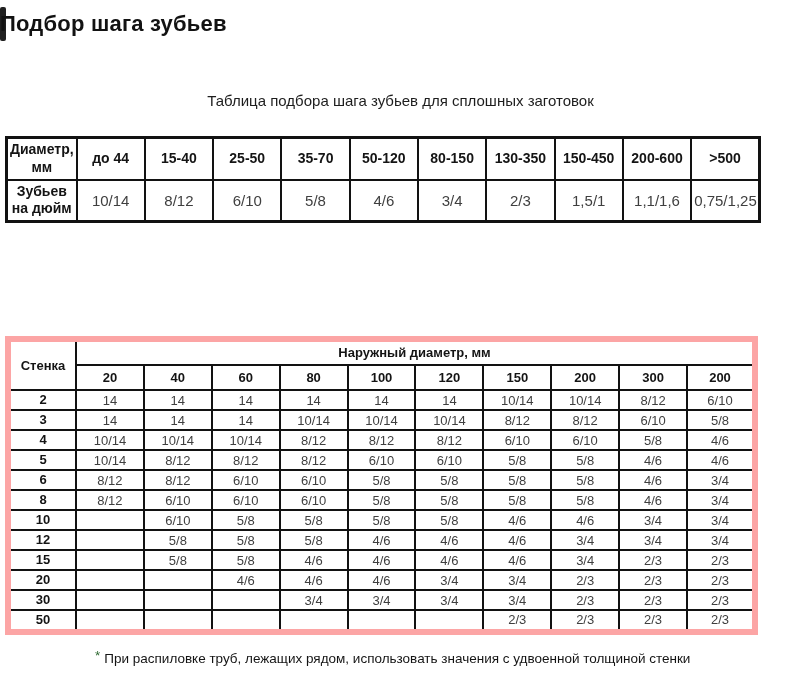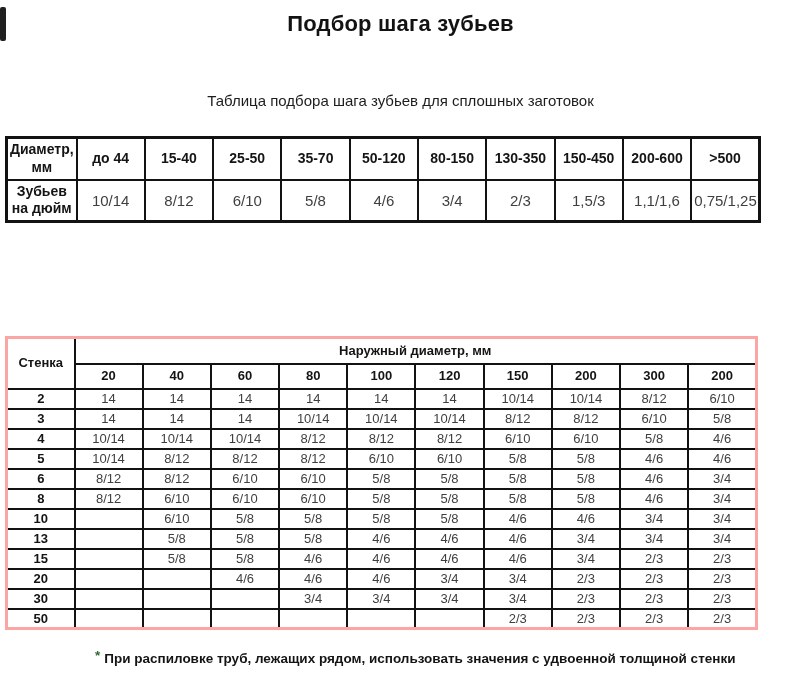--- a/index.html
+++ b/index.html
@@ -4,51 +4,51 @@
 <style>
   html,body{margin:0;padding:0}
   body{
     width:801px;height:694px;background:#ffffff;
     font-family:"Liberation Sans",sans-serif;color:#141414;
     position:relative;overflow:hidden;
   }
   .page{position:absolute;left:0;top:0;width:801px;height:694px;background:#fff}
   .artifact{position:absolute;left:0;top:7px;width:6px;height:34px;background:#202020;border-radius:2px}
   .title{
-    position:absolute;top:11px;left:0;width:100%;text-align:center;
+    position:absolute;top:11px;left:0;width:100%;
     font-size:22px;font-weight:bold;color:#121212;letter-spacing:.2px;
   }
   .caption{
     position:absolute;left:0;width:100%;text-align:center;
     font-size:15px;font-weight:normal;color:#1d1d1d;
   }
   .caption.c1{top:92px}
   .caption.c2{top:297px}
   table{
     border-collapse:collapse;table-layout:fixed;position:absolute;background:#fff;padding-left:36px;
   }
   .t1{left:5px;top:136px;width:756px;border:3px solid #121212}
-  .t2{left:5px;top:336px;width:753px;border:3px solid #fca5a5}
+  .t2{left:5px;top:336px;width:753px;border:6px solid #fca5a5}
   th,td{
     border:2px solid #121212;text-align:center;vertical-align:middle;
     padding:1px 2px;overflow:hidden;
   }
   .t1 tr{height:42px}
   .t1 th{font-size:14px;font-weight:bold;color:#141414;line-height:1.25}
   .t1 td{font-size:15px;font-weight:normal;color:#3f3f3f}
   .t2 th{font-size:13px;font-weight:bold;color:#141414;line-height:1.2}
   .t2 td{font-size:13px;font-weight:normal;color:#3f3f3f}
   .t2 tr.group-row{height:26px}
   .t2 tr.cols-row{height:25px}
   .t2 tbody tr{height:20px}
   col.label-col1{width:70px}
   col.label-col2{width:68px}
   .footnote{
     position:absolute;left:95px;top:651px;
-    font-size:13.5px;font-weight:bold;color:#141414;white-space:nowrap;
+    font-size:13.5px;font-weight:normal;color:#141414;white-space:nowrap;
   }
   .footnote .star{color:#2f6b33;margin-right:4px;position:relative;top:-3px}
 </style>
 </head>
 <body>
 
 <div class="page">
   <div class="artifact"></div>
 
   <div class="title">Подбор шага зубьев</div>
@@ -85,21 +85,21 @@
         </tr>
         <tr>
           <th>Зубьев на дюйм</th>
           <td>10/14</td>
           <td>8/12</td>
           <td>6/10</td>
           <td>5/8</td>
           <td>4/6</td>
           <td>3/4</td>
           <td>2/3</td>
-          <td>1,5/3</td>
+          <td>1,5/1</td>
           <td>1,1/1,6</td>
           <td>0,75/1,25</td>
         </tr>
       </tbody>
   </table>
 
 
   <table class="t2">
     <colgroup>
         <col class="label-col2">
@@ -218,21 +218,21 @@
           <td>5/8</td>
           <td>5/8</td>
           <td>5/8</td>
           <td>5/8</td>
           <td>4/6</td>
           <td>4/6</td>
           <td>3/4</td>
           <td>3/4</td>
         </tr>
         <tr>
-          <th>13</th>
+          <th>12</th>
           <td></td>
           <td>5/8</td>
           <td>5/8</td>
           <td>5/8</td>
           <td>4/6</td>
           <td>4/6</td>
           <td>4/6</td>
           <td>3/4</td>
           <td>3/4</td>
           <td>3/4</td>

